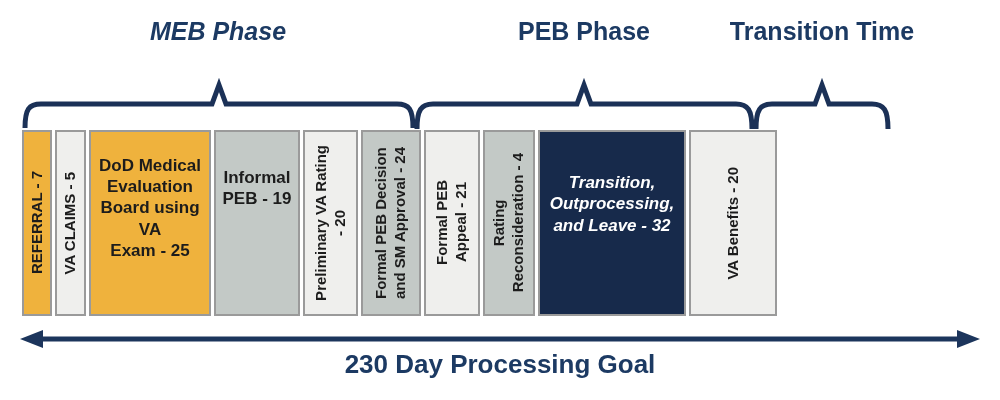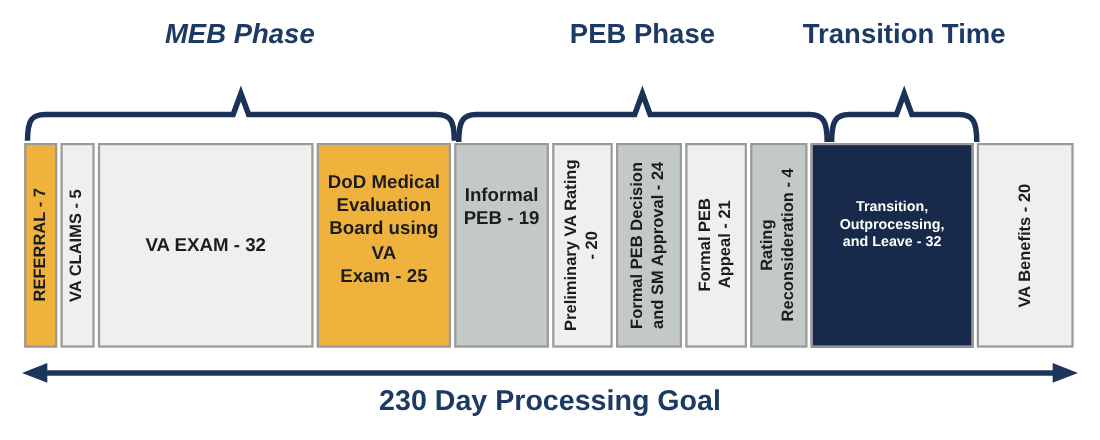--- a/index.html
+++ b/index.html
@@ -55,21 +55,21 @@
   .seg-navy{background:#172A4B;}
 
   .seg-label{
     font-weight:bold;
     color:#1C1C1C;
     font-size:15px;
     text-align:center;
     white-space:pre-line;
     line-height:1.25;
   }
-  .seg-navy .seg-label{color:#ffffff;font-size:13px;}
+  .seg-navy .seg-label{color:#ffffff;font-size:17px;font-style:italic;}
   .htext-lg{font-size:17px;}
   .vtext{
     writing-mode:vertical-rl;
     text-orientation:mixed;
     transform:rotate(180deg);
   }
   .up-70{margin-bottom:70px;}
   .up-38{margin-bottom:38px;}
   .up-30{margin-bottom:30px;}
 
@@ -102,23 +102,20 @@
     <polygon class="arrow-head" points="980,339 957,330 957,348"></polygon>
   </svg>
 
   <div class="bar">
     <div class="seg seg-orange" style="width:30px">
       <span class="seg-label vtext">REFERRAL - 7</span>
     </div>
     <div class="seg seg-light" style="width:31px">
       <span class="seg-label vtext">VA CLAIMS - 5</span>
     </div>
-    <div class="seg seg-light" style="width:196px">
-      <span class="seg-label htext-lg">VA EXAM - 32</span>
-    </div>
     <div class="seg seg-orange" style="width:122px">
       <span class="seg-label htext-lg up-30">DoD Medical
 Evaluation
 Board using VA
 Exam - 25</span>
     </div>
     <div class="seg seg-gray" style="width:86px">
       <span class="seg-label htext-lg up-70">Informal
 PEB - 19</span>
     </div>

